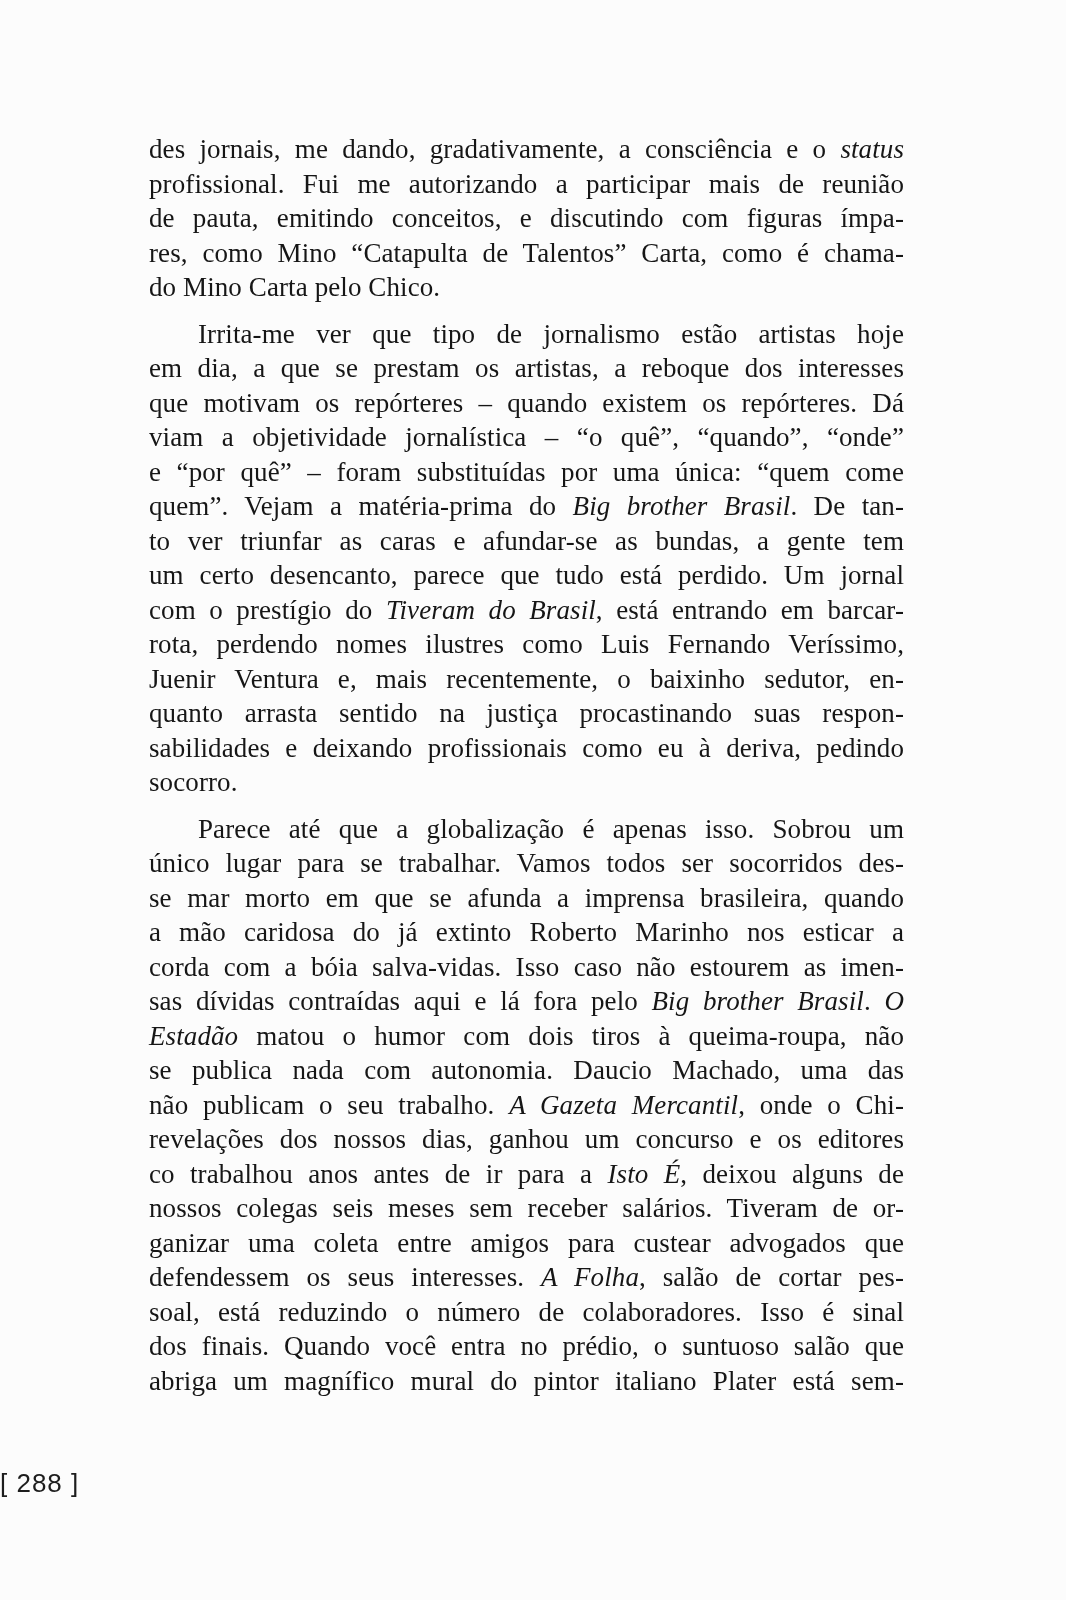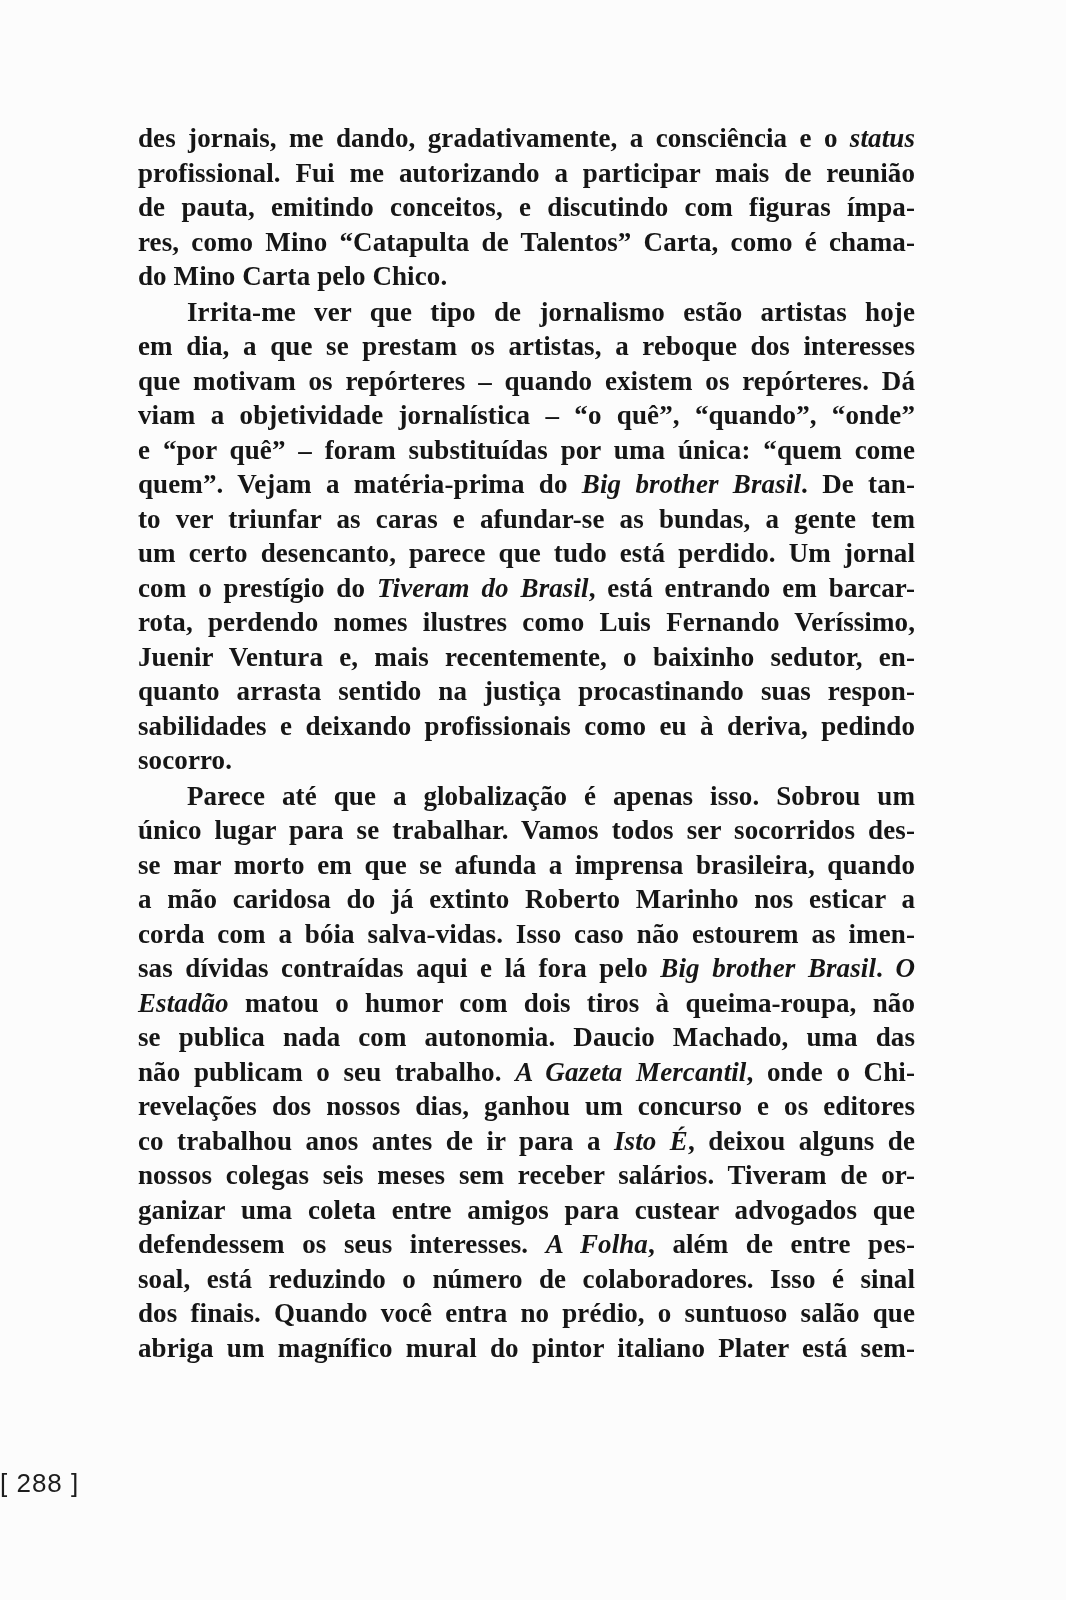--- a/index.html
+++ b/index.html
@@ -19,21 +19,21 @@
     position: absolute;
     left: 137px;
     top: 120px;
     width: 779px;
     font-family: "Liberation Serif", "DejaVu Serif", serif;
     font-size: 27px;
     line-height: 34.5px;
     color: #161616;
     letter-spacing: 0.1px;
   }
-  .paragraph { margin: 1px; font-weight: bold; }
+  .paragraph { margin: 12px; }
   .line { white-space: normal; }
   .line.just {
     text-align: justify;
     text-align-last: justify;
   }
   .line.first-indent {
     padding-left: 49px;
   }
   .it { font-style: italic; }
   .folio {
@@ -83,20 +83,20 @@
         <div class="line just"><span>a mão caridosa do já extinto Roberto Marinho nos esticar a</span></div>
         <div class="line just"><span>corda com a bóia salva-vidas. Isso caso não estourem as imen-</span></div>
         <div class="line just"><span>sas dívidas contraídas aqui e lá fora pelo </span><span class="it">Big brother Brasil</span><span>. </span><span class="it">O</span></div>
         <div class="line just"><span class="it">Estadão</span><span> matou o humor com dois tiros à queima-roupa, não</span></div>
         <div class="line just"><span>se publica nada com autonomia. Daucio Machado, uma das</span></div>
         <div class="line just"><span>não publicam o seu trabalho. </span><span class="it">A Gazeta Mercantil</span><span>, onde o Chi-</span></div>
         <div class="line just"><span>revelações dos nossos dias, ganhou um concurso e os editores</span></div>
         <div class="line just"><span>co trabalhou anos antes de ir para a </span><span class="it">Isto É</span><span>, deixou alguns de</span></div>
         <div class="line just"><span>nossos colegas seis meses sem receber salários. Tiveram de or-</span></div>
         <div class="line just"><span>ganizar uma coleta entre amigos para custear advogados que</span></div>
-        <div class="line just"><span>defendessem os seus interesses. </span><span class="it">A Folha</span><span>, além de entre pes-</span></div>
+        <div class="line just"><span>defendessem os seus interesses. </span><span class="it">A Folha</span><span>, salão de cortar pes-</span></div>
         <div class="line just"><span>soal, está reduzindo o número de colaboradores. Isso é sinal</span></div>
         <div class="line just"><span>dos finais. Quando você entra no prédio, o suntuoso salão que</span></div>
         <div class="line just"><span>abriga um magnífico mural do pintor italiano Plater está sem-</span></div>
       </div>
     </div>
   <div class="folio">[ 288 ]</div>
 </div>
 
 </body></html>

